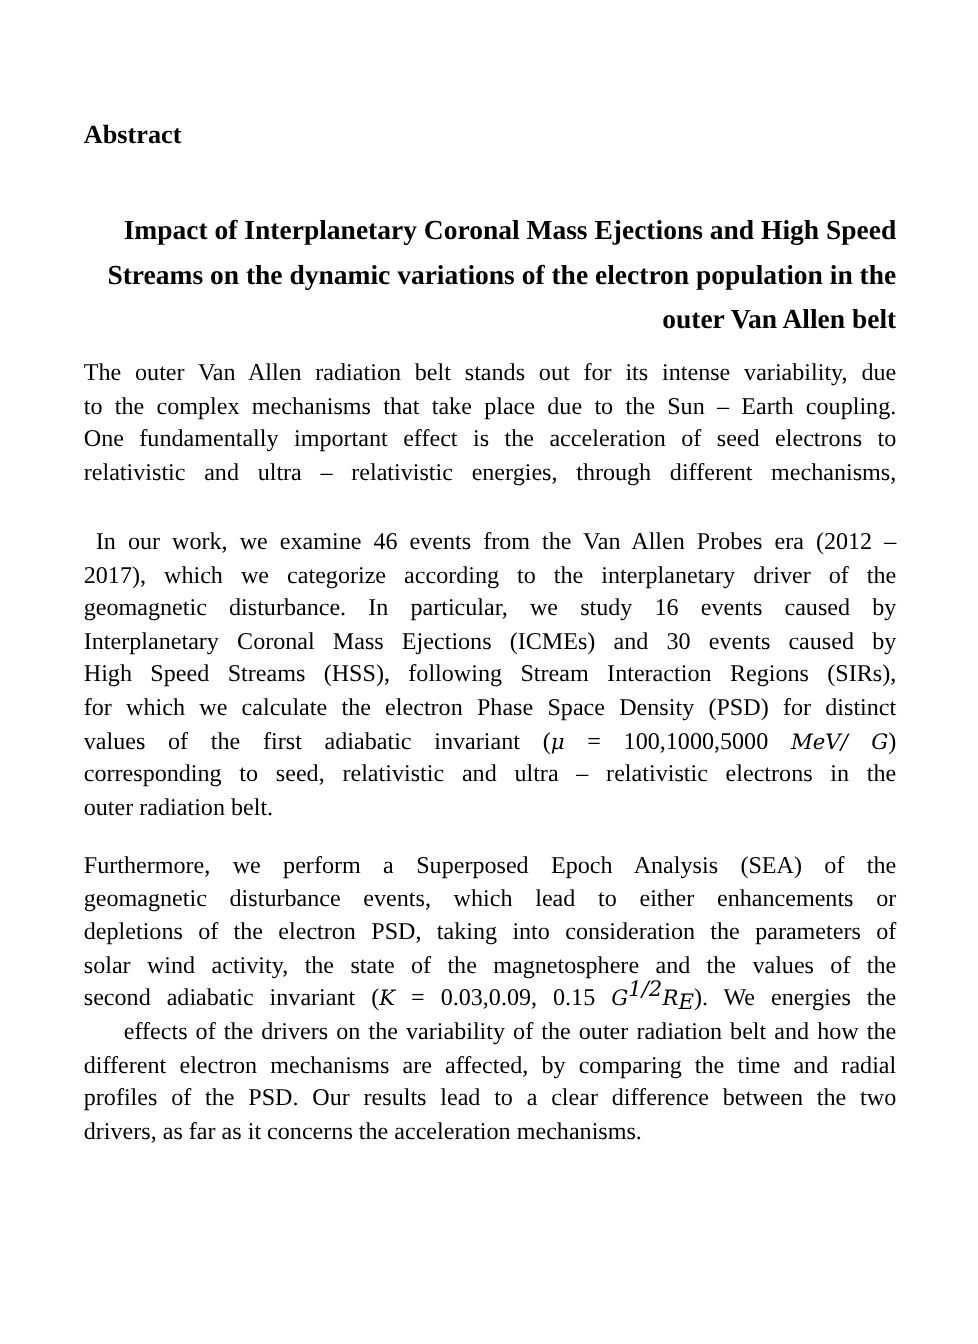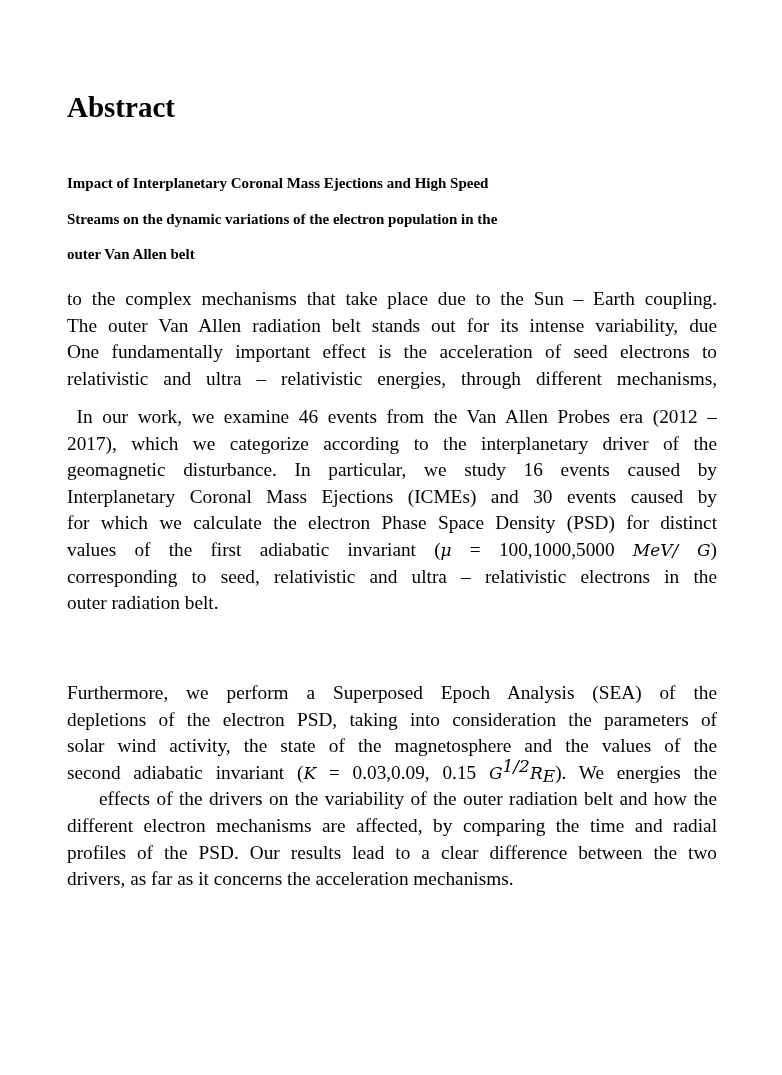--- a/index.html
+++ b/index.html
@@ -19,34 +19,35 @@
       position: absolute;
       left: 67px;
       top: 0;
       width: 650px;
     }
     .heading {
       position: absolute;
       left: 0;
       top: 93px;
       margin: 0;
-      font-size: 29px;
+      font-size: 21px;
       font-weight: bold;
       line-height: 28px;
       white-space: nowrap;
     }
     .title {
       position: absolute;
       left: 0;
       top: 166px;
       width: 650px;
       margin: 0;
-      font-size: 15px;
+      font-size: 22px;
       font-weight: bold;
       line-height: 35.5px;
+      text-align: right;
     }
     .title-line {
       display: block;
       white-space: nowrap;
     }
     .para {
       position: absolute;
       left: 0;
       width: 650px;
       margin: 0;
@@ -59,21 +60,21 @@
       display: block;
       text-align: justify;
       text-align-last: justify;
       white-space: nowrap;
       overflow: visible;
     }
     .line.last {
       text-align-last: left;
     }
     .p1 { top: 286px; }
-    .p2 { top: 404px; }
+    .p2 { top: 421px; }
     .p3 { top: 680px; }
     .spell {
       text-decoration: underline dotted #3c3cdc;
       text-decoration-thickness: 2px;
       text-underline-offset: 4px;
     }
     .math {
       font-family: "DejaVu Serif", "Liberation Serif", serif;
       font-style: italic;
       font-size: 17px;
@@ -93,39 +94,41 @@
 
   <h2 class="heading">Abstract</h2>
 
   <h3 class="title">
     <span class="title-line">Impact of Interplanetary Coronal Mass Ejections and High Speed</span>
     <span class="title-line">Streams on the dynamic variations of the electron population in the</span>
     <span class="title-line">outer Van Allen belt</span>
   </h3>
 
   <p class="para p1">
+    <span class="line" style="white-space: pre;">The outer Van Allen radiation belt stands out for its intense variability, due</span>
     <span class="line" style="white-space: pre;">to the complex mechanisms that take place due to the Sun – Earth coupling.</span>
-    <span class="line" style="white-space: pre;">The outer Van Allen radiation belt stands out for its intense variability, due</span>
     <span class="line" style="white-space: pre;">One fundamentally important effect is the acceleration of seed electrons to</span>
     <span class="line" style="white-space: pre;">relativistic and ultra – relativistic energies, through different mechanisms,</span>
   </p>
 
   <p class="para p2">
     <span class="line" style="white-space: pre;"> In our work, we examine 46 events from the Van Allen Probes era (2012 –</span>
     <span class="line" style="white-space: pre;">2017), which we categorize according to the interplanetary driver of the</span>
     <span class="line" style="white-space: pre;">geomagnetic disturbance. In particular, we study 16 events caused by</span>
     <span class="line" style="white-space: pre;">Interplanetary Coronal Mass Ejections (ICMEs) and 30 events caused by</span>
+    <span class="line" style="white-space: pre;">High Speed Streams (HSS), following Stream Interaction Regions (SIRs),</span>
     <span class="line" style="white-space: pre;">for which we calculate the electron Phase Space Density (PSD) for distinct</span>
     <span class="line" style="white-space: pre;"><span>values of the first adiabatic invariant (</span><span class="math">μ</span><span style="white-space: pre;"> = </span><span>100,1000,5000</span> <span class="math">MeV/ G</span><span>)</span></span>
     <span class="line" style="white-space: pre;">corresponding to seed, relativistic and ultra – relativistic electrons in the</span>
     <span class="line last">outer radiation belt.</span>
   </p>
 
   <p class="para p3">
     <span class="line" style="white-space: pre;">Furthermore, we perform a Superposed Epoch Analysis (SEA) of the</span>
+    <span class="line" style="white-space: pre;">geomagnetic disturbance events, which lead to either enhancements or</span>
     <span class="line" style="white-space: pre;">depletions of the electron PSD, taking into consideration the parameters of</span>
     <span class="line" style="white-space: pre;">solar wind activity, the state of the magnetosphere and the values of the</span>
     <span class="line" style="white-space: pre;"><span>second adiabatic invariant (</span><span class="math">K</span><span style="white-space: pre;"> = </span><span>0.03,0.09, 0.15</span> <span class="math">G</span><sup class="mathn">1/2</sup><span class="math">R</span><sub class="math">E</sub><span>). We energies the</span></span>
     <span class="line" style="white-space: pre; margin-left: 32px;">effects of the drivers on the variability of the outer radiation belt and how the</span>
     <span class="line" style="white-space: pre;">different electron mechanisms are affected, by comparing the time and radial</span>
     <span class="line" style="white-space: pre;">profiles of the PSD. Our results lead to a clear difference between the two</span>
     <span class="line last">drivers, as far as it concerns the acceleration mechanisms.</span>
   </p>
 
 </div>

